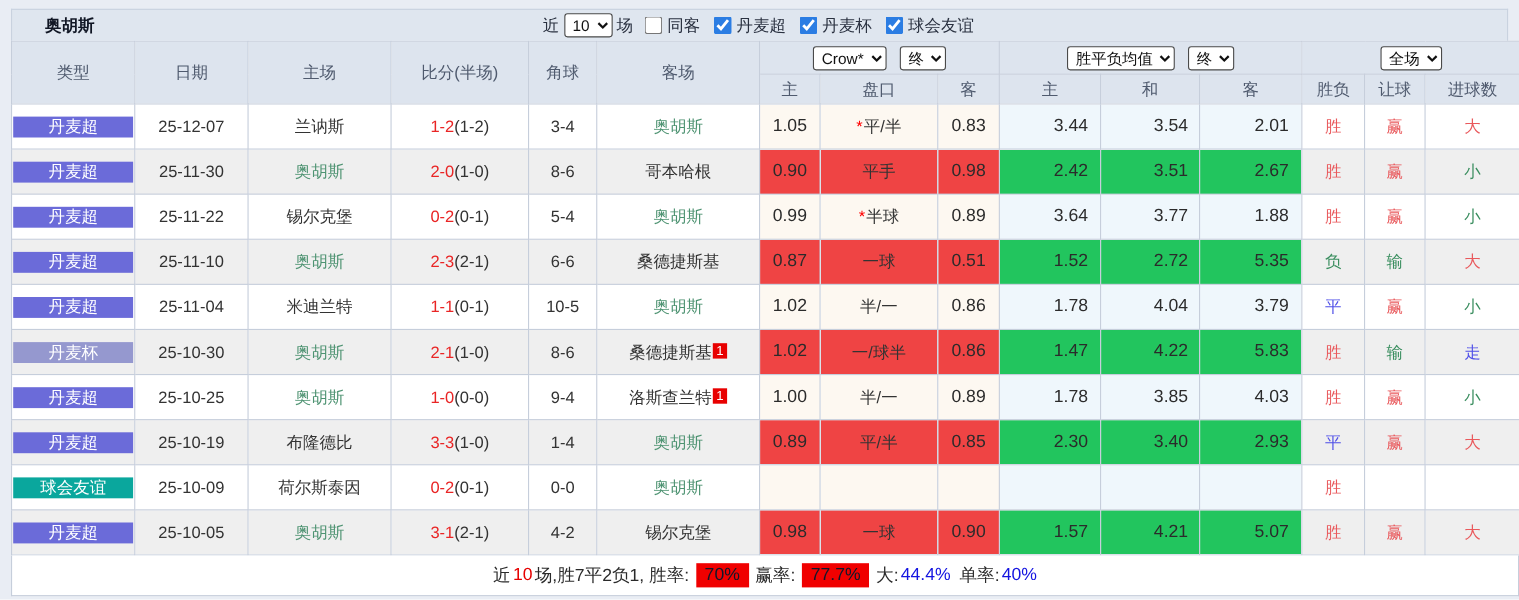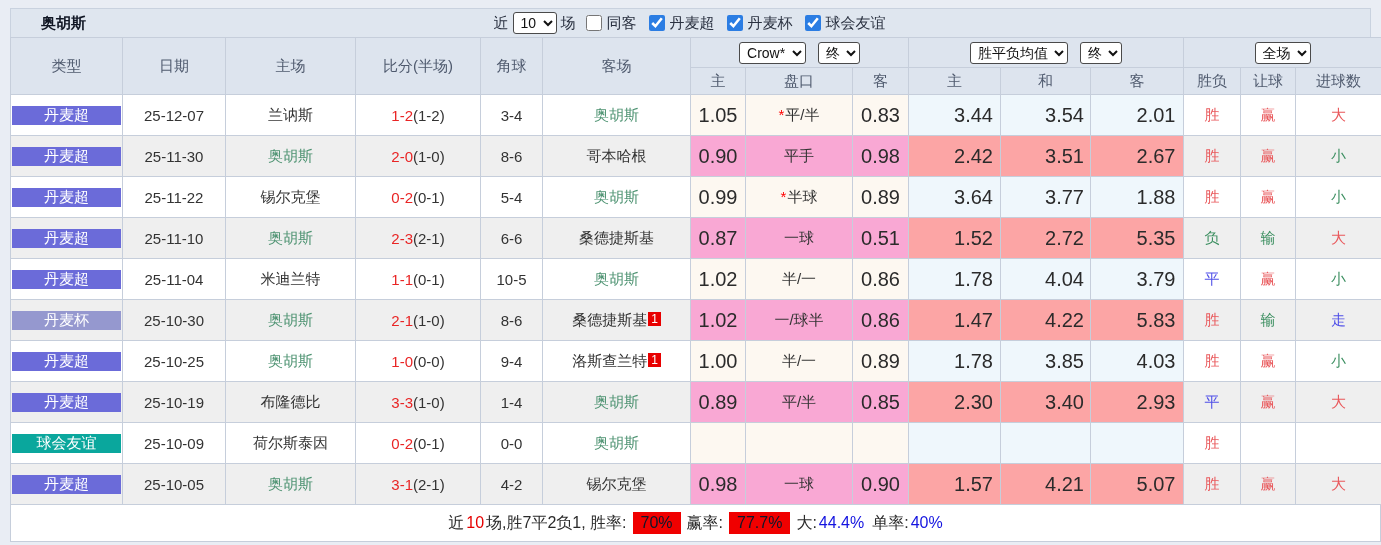--- a/index.html
+++ b/index.html
@@ -95,24 +95,24 @@
     background: #e80000;
     color: #fff;
     font-size: 12px;
     line-height: 14px;
     padding: 0 3px;
     margin-left: 1px;
     vertical-align: 2px;
   }
   td.c-odds  { background: #fdf8f1; }
   td.c-eu    { background: #eff7fc; padding-left: 38px; }
-  tr.alt td.c-odds { background: #f9a8d4; text-align: center; }
-  tr.alt td.c-eu   { background: #fca5a5; }
+  tr.alt td.c-odds { background: #ef4444; text-align: center; }
+  tr.alt td.c-eu   { background: #22c55e; }
   .star { color: #f00; margin-right: 1px; }
-  td.c-num { font-size: 20px; color: #2b2b2b; }
+  td.c-num { font-size: 16px; color: #2b2b2b; }
 
   
   .table-footer {
     width: 1371px;
     background: #fff;
     border: 1px solid #c6cedb;
     border-top: none;
     height: 37px;
     display: flex;
     align-items: center;

